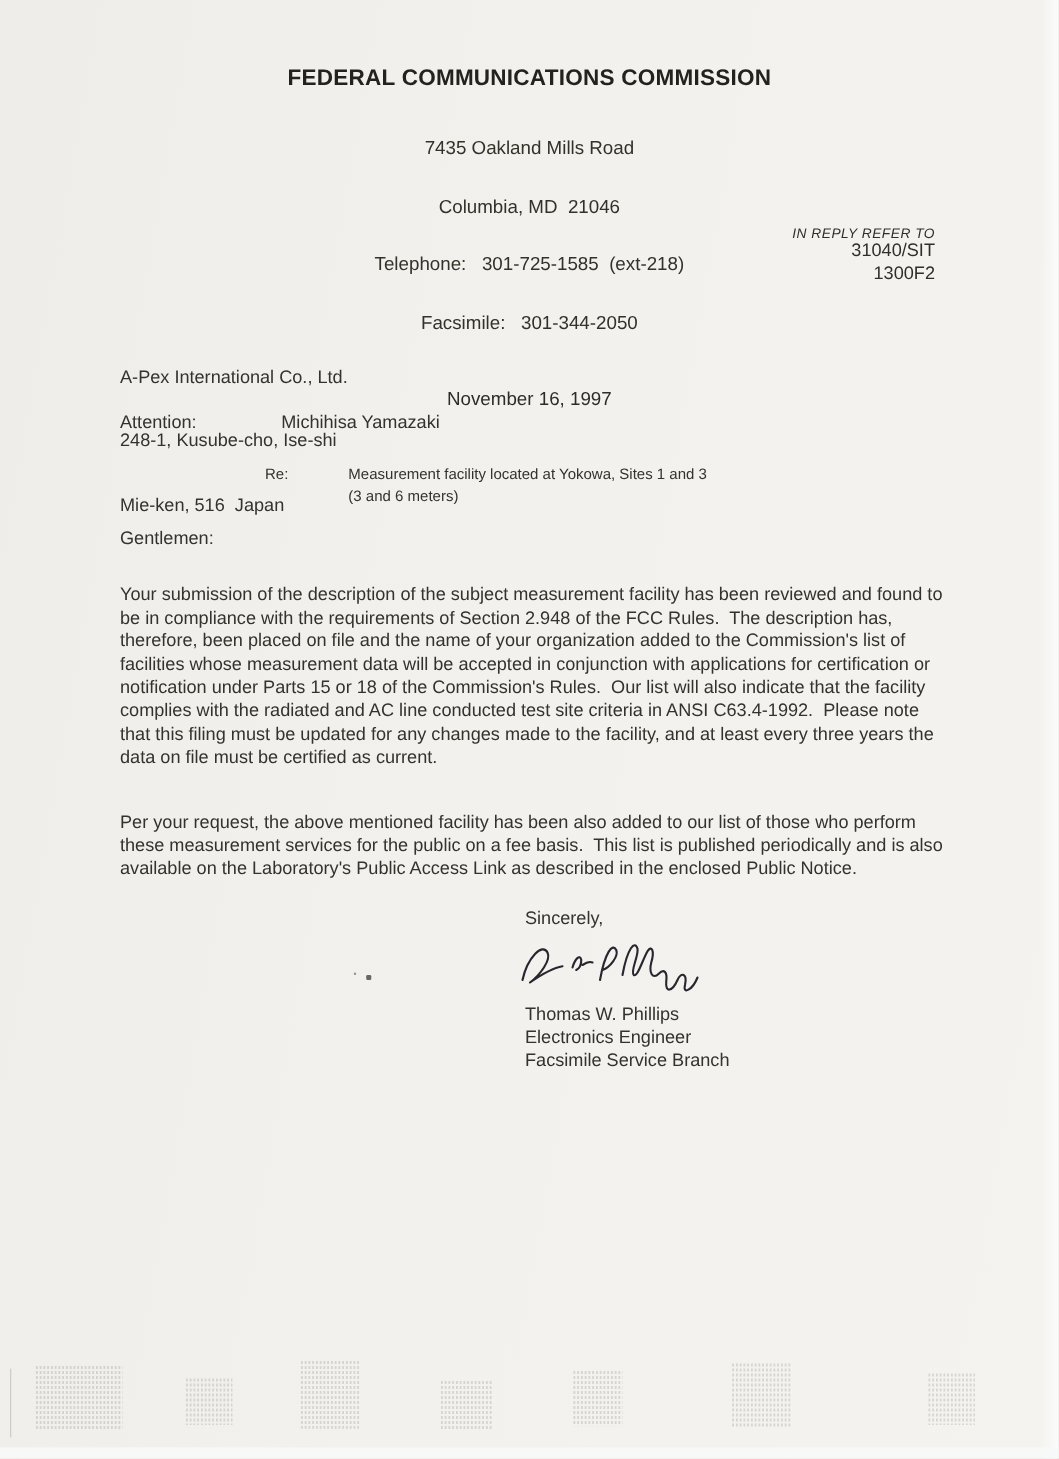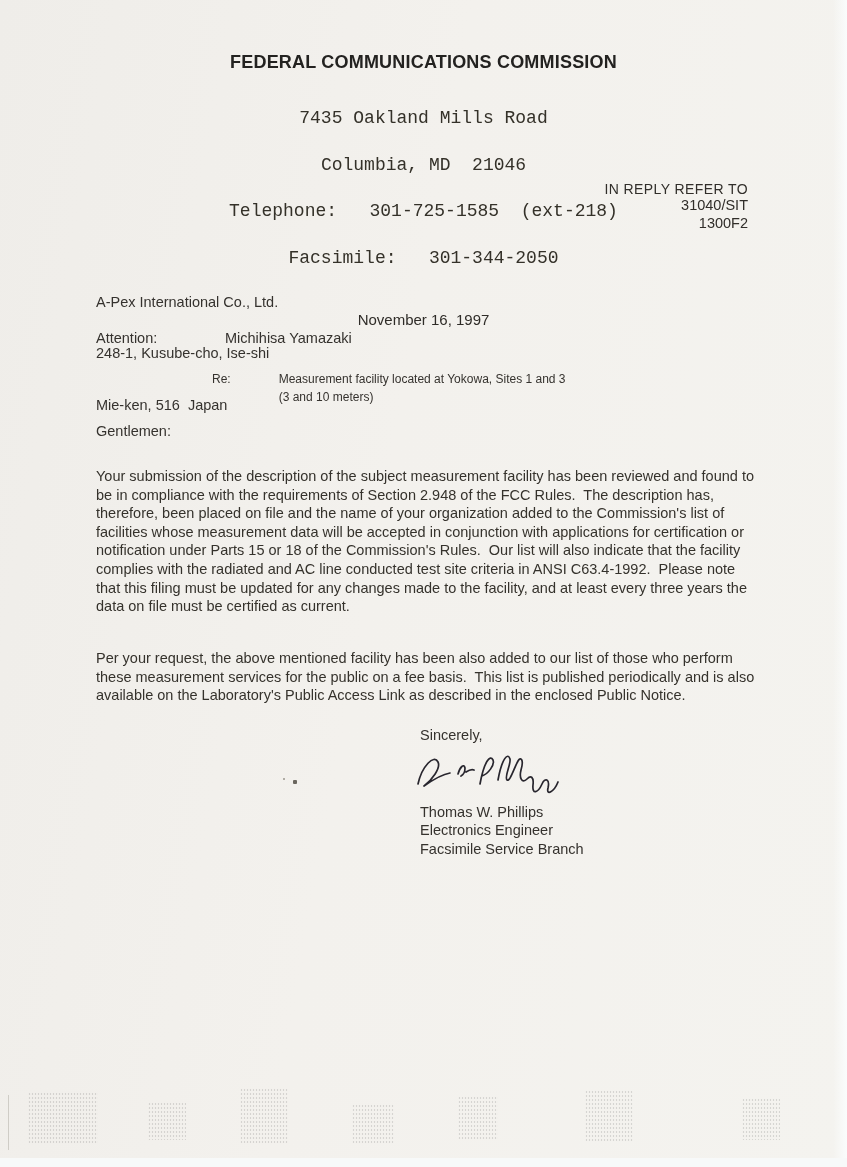--- a/index.html
+++ b/index.html
@@ -12,26 +12,26 @@
     color:#35322e;
     overflow:hidden;
   }
   
   .scan-edge-right{position:absolute;right:0;top:0;width:14px;height:100%;
     background:linear-gradient(to right,rgba(251,253,253,0),#fafcfc);}
   .scan-edge-bottom{position:absolute;left:0;bottom:0;width:100%;height:9px;background:#f7f9f9;}
 
   .letterhead{position:absolute;top:52px;left:0;width:100%;text-align:center;}
   .org-name{margin:0;font-size:18px;font-weight:bold;letter-spacing:.2px;color:#232220;}
-  .addr{margin-top:7px;font-size:18px;line-height:15.5px;color:#343129;white-space:pre-wrap;font-family:Liberation Mono, monospace;}
+  .addr{margin-top:7px;font-size:15px;line-height:15.5px;color:#343129;white-space:pre-wrap;}
   .addr div{white-space:pre-wrap;}
   .date{margin-top:14px;font-size:15px;color:#2f2c28;}
 
   .reply-ref{position:absolute;top:181px;right:99px;text-align:right;color:#312e2a;}
-  .reply-label{font-size:14px;letter-spacing:.4px;}
+  .reply-label{font-size:11px;letter-spacing:.4px;font-style:italic;}
   .reply-num{font-size:14.5px;line-height:17.5px;}
 
   .recipient{position:absolute;top:259px;left:96px;font-size:14.5px;line-height:17.3px;white-space:pre-wrap;}
   .attention{position:absolute;top:330px;left:96px;display:flex;font-size:14.5px;}
   .attention-label{width:129px;}
   .subject{position:absolute;top:371px;left:212px;display:flex;font-size:12px;line-height:17.5px;}
   .subject-label{margin-right:11px;}
   .subject-lines div{white-space:pre-wrap;margin-left:37px;}
   .salutation{position:absolute;top:423px;left:96px;font-size:14.5px;}
 
@@ -92,21 +92,21 @@
 
   <div class="attention">
     <span class="attention-label">Attention:</span>
     <span>Michihisa Yamazaki</span>
   </div>
 
   <div class="subject">
     <span class="subject-label">Re:</span>
     <span class="subject-lines">
       <div>Measurement facility located at Yokowa, Sites 1 and 3</div>
-      <div>(3 and 10 meters)</div>
+      <div>(3 and 6 meters)</div>
     </span>
   </div>
 
   <div class="salutation">Gentlemen:</div>
 
   <p class="para para1">Your submission of the description of the subject measurement facility has been reviewed and found to be in compliance with the requirements of Section 2.948 of the FCC Rules.  The description has, therefore, been placed on file and the name of your organization added to the Commission's list of facilities whose measurement data will be accepted in conjunction with applications for certification or notification under Parts 15 or 18 of the Commission's Rules.  Our list will also indicate that the facility complies with the radiated and AC line conducted test site criteria in ANSI C63.4-1992.  Please note that this filing must be updated for any changes made to the facility, and at least every three years the data on file must be certified as current.</p>
   <p class="para para2">Per your request, the above mentioned facility has been also added to our list of those who perform these measurement services for the public on a fee basis.  This list is published periodically and is also available on the Laboratory's Public Access Link as described in the enclosed Public Notice.</p>
 
   <div class="closing">
     <div>Sincerely,</div>

